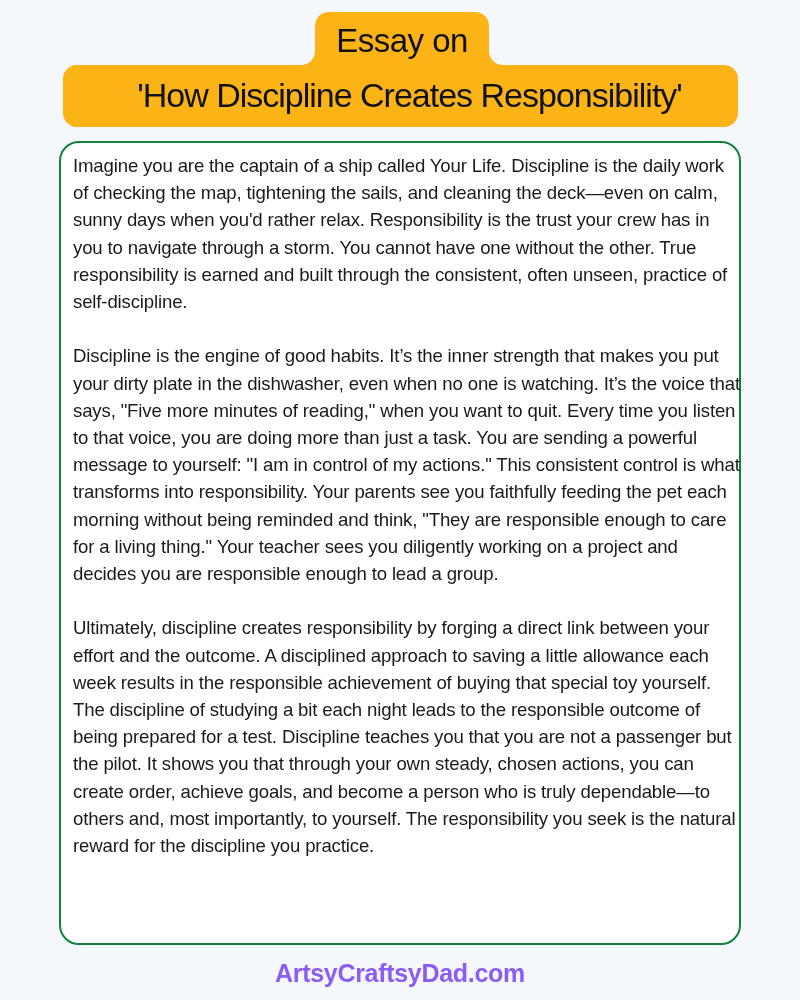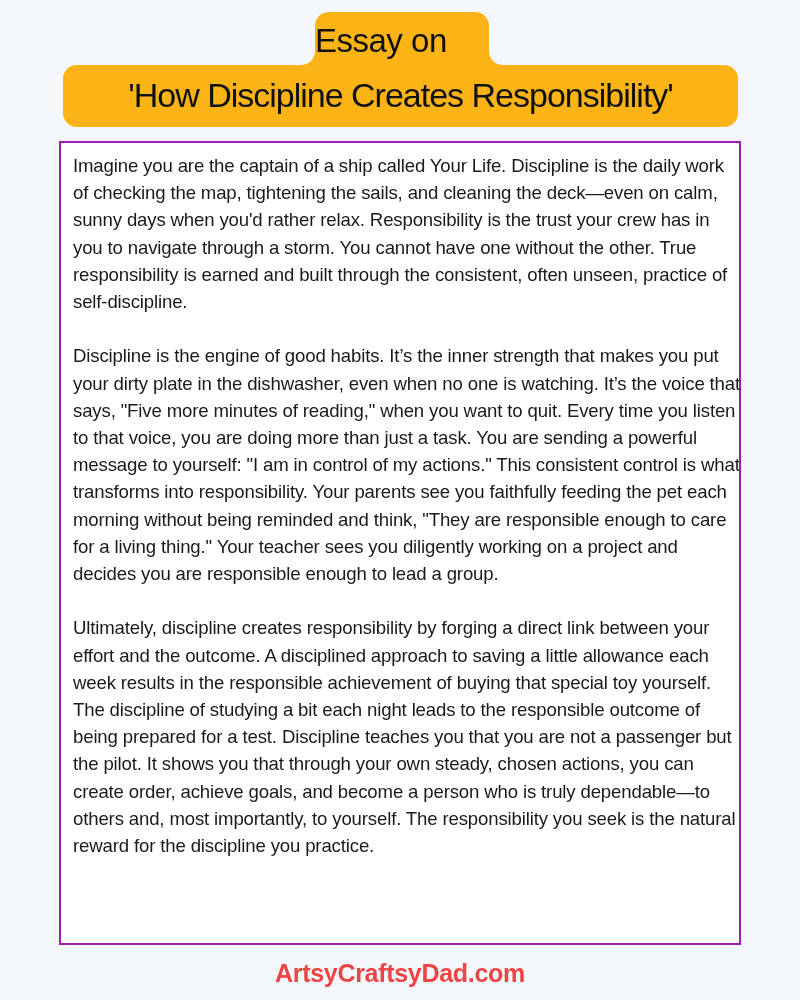--- a/index.html
+++ b/index.html
@@ -49,50 +49,50 @@
       width: 675px;
       height: 62px;
       background: #fbb316;
       border-radius: 14px;
     }
     .title-line1 {
       position: absolute;
       left: 315px;
       top: 20px;
       width: 174px;
-      text-align: left;
+      text-align: center;
       font-size: 33px;
       line-height: 42px;
       font-weight: 500;
       color: #111111;
       letter-spacing: -0.5px;
       z-index: 2;
     }
     .title-line2 {
       position: absolute;
-      left: 63px;
+      left: 72px;
       top: 72px;
       width: 675px;
       text-align: center;
       font-size: 34px;
       line-height: 46px;
       font-weight: 500;
       color: #111111;
       letter-spacing: -1px;
       z-index: 2;
     }
     .essay-box {
       position: absolute;
       left: 59px;
       top: 141px;
       width: 678px;
       height: 800px;
       background: #ffffff;
-      border: 2px solid #a21caf;
-      border-radius: 0;
+      border: 2px solid #15803d;
+      border-radius: 20px;
       box-sizing: content-box;
     }
     .essay-text {
       position: absolute;
       left: 12px;
       top: 9px;
       width: 670px;
       font-size: 18.6px;
       line-height: 27.2px;
       color: #1a1a1a;
@@ -107,21 +107,21 @@
     }
     .footer {
       position: absolute;
       left: 0;
       top: 956px;
       width: 800px;
       text-align: center;
       font-size: 25px;
       line-height: 34px;
       font-weight: 700;
-      color: #ef4444;
+      color: #8b5cf6;
       letter-spacing: -0.3px;
     }
   </style>
 </head>
 <body>
 
 <div class="banner-tab"></div>
 <div class="banner-bar"></div>
 
 <div class="title-line1">Essay on</div>

